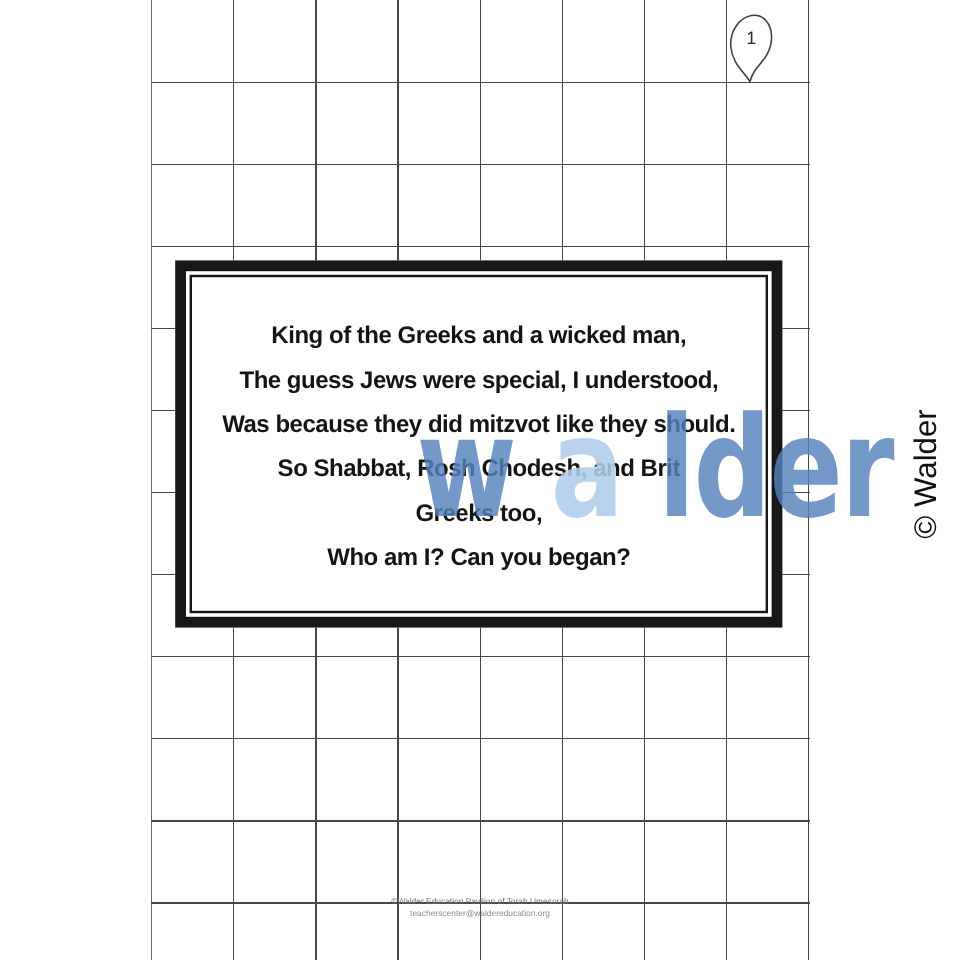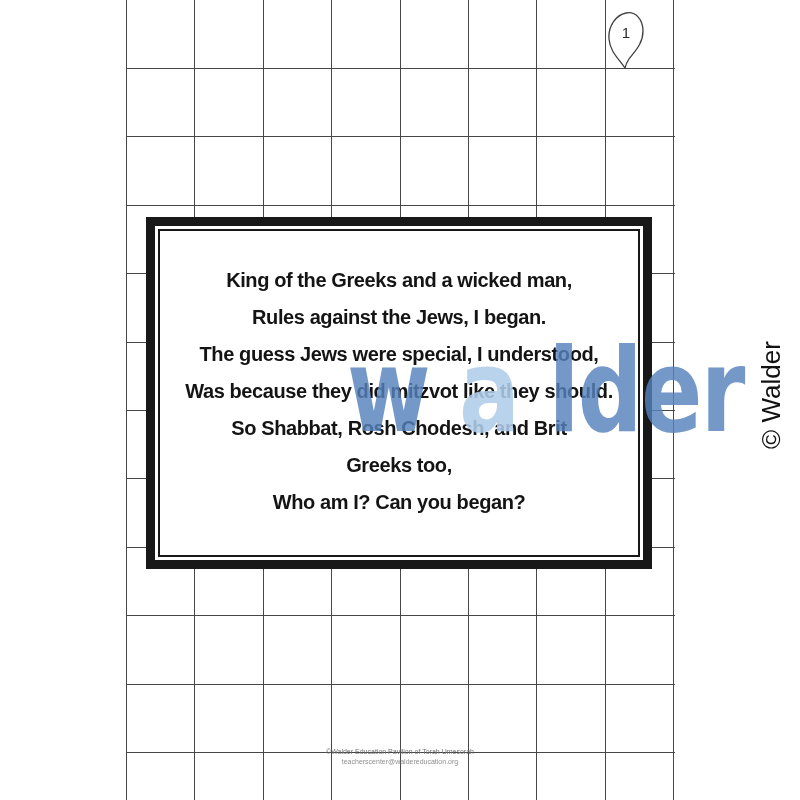--- a/index.html
+++ b/index.html
@@ -21,21 +21,21 @@
   
   .leaf-wrap { position: absolute; left: 604px; top: 10px; width: 44px; height: 59px; }
   .leaf-wrap svg { position: absolute; left: 0; top: 0; }
   .leaf-num {
     position: absolute; left: 0; top: 14px; width: 44px; text-align: center;
     font-size: 15px; color: #2b2b2b; font-family: "Liberation Sans", sans-serif;
   }
 
   
   .card {
-    position: absolute; left: 146px; top: 217px; width: 506px; height: 352px;
+    position: absolute; left: 146px; top: 217px; width: 506px; height: 306px;
     background: #ffffff; border: 9px solid #181818;
   }
   .card-inner {
     position: absolute; inset: 3px; border: 2px solid #181818;
     padding-top: 31px; text-align: center;
   }
   .riddle-line {
     font-family: "Liberation Sans", "DejaVu Sans", sans-serif;
     font-weight: bold; font-size: 20px; letter-spacing: -0.4px;
     line-height: 37px; color: #141414; white-space: nowrap;
@@ -82,21 +82,20 @@
     <svg width="44" height="59" viewBox="0 0 44 59">
       <path d="M21,58 C15,49 6,42 5,29 C4,16 12,5 22,3 C32,1 39,10 39,21
                C39,35 29,43 25,49 C23,52 21.7,55 21,58 Z" fill="#ffffff" stroke="#3f3f3f" stroke-width="1.3"></path>
     </svg>
     <div class="leaf-num">1</div>
   </div>
 
   <div class="card">
     <div class="card-inner">
       <div class="riddle-line">King of the Greeks and a wicked man,</div>
-      <div class="riddle-line">Rules against the Jews, I began.</div>
       <div class="riddle-line">The guess Jews were special, I understood,</div>
       <div class="riddle-line">Was because they did mitzvot like they should.</div>
       <div class="riddle-line">So Shabbat, Rosh Chodesh, and Brit</div>
       <div class="riddle-line">Greeks too,</div>
       <div class="riddle-line">Who am I? Can you began?</div>
     </div>
   </div>
 
   <div class="watermark">
     <span class="wm-scale">

